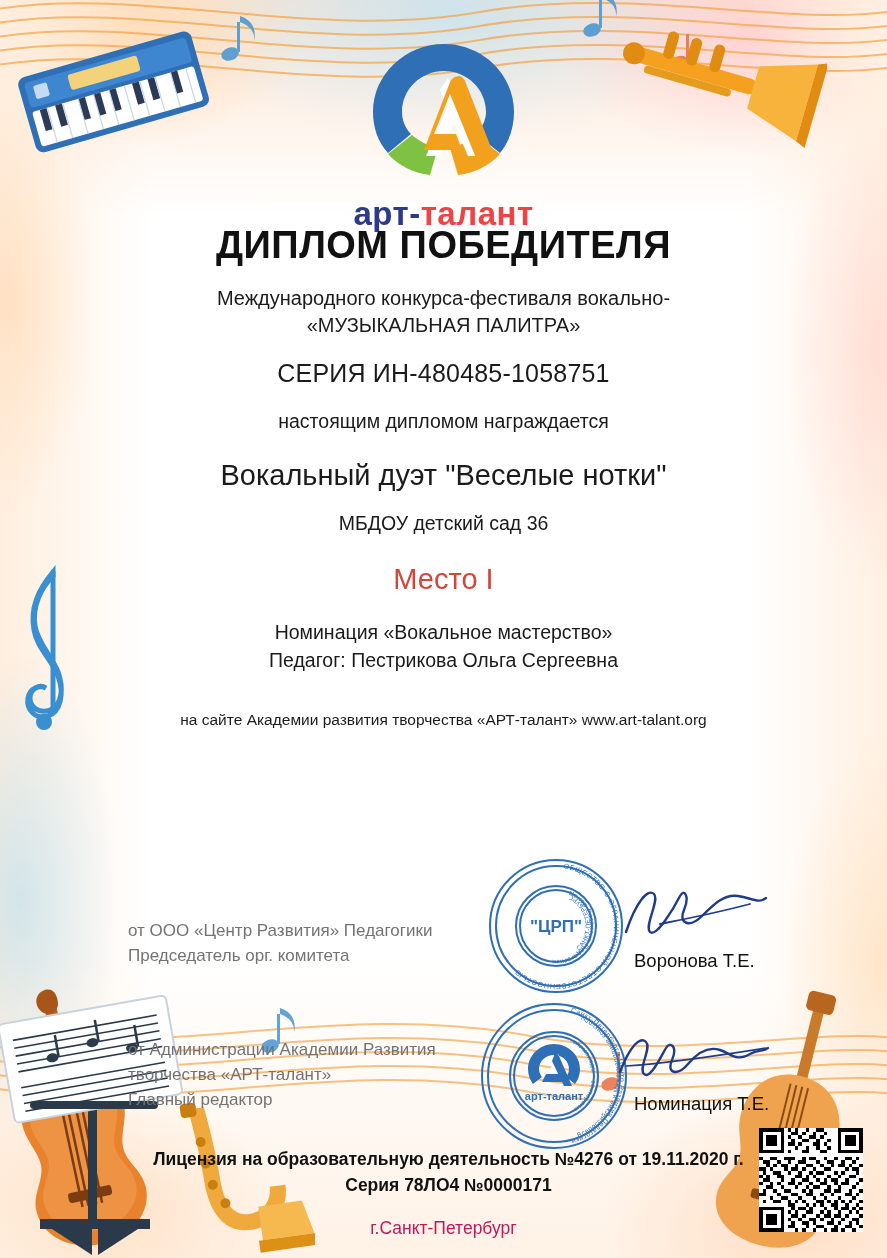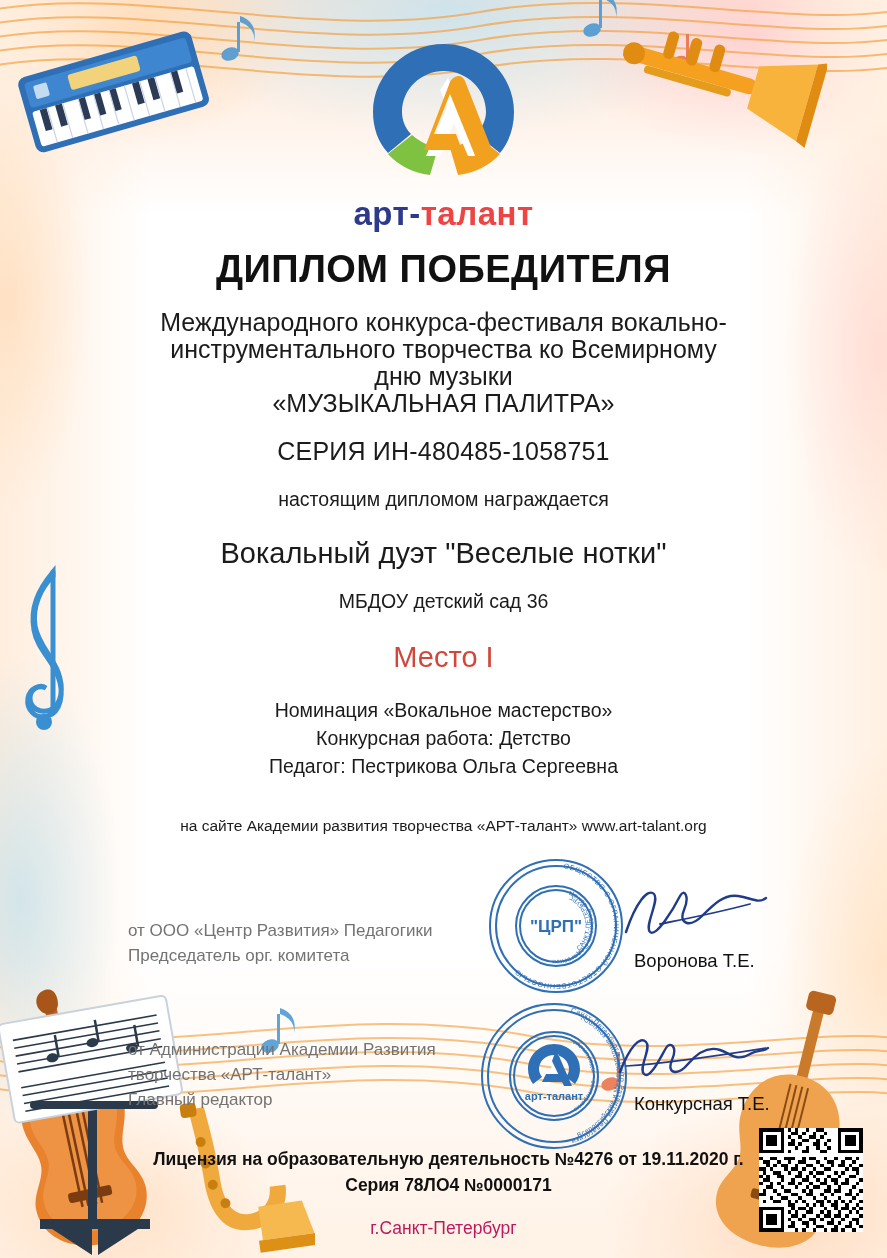--- a/index.html
+++ b/index.html
@@ -81,33 +81,33 @@
     font-size: 33px;
     font-weight: bold;
     letter-spacing: .5px;
     color: #2d3a8c;
   }
   .logo-text .accent { color: #ef4444; }
 
   
   .content {
     position: absolute;
-    top: 248px; left: 0; right: 0;
+    top: 224px; left: 0; right: 0;
     text-align: center;
     color: #1b1b1b;
   }
   .title {
     font-size: 38px;
     font-weight: bold;
     letter-spacing: .5px;
     margin: 0 0 18px 0;
     color: #111111;
   }
   .subtitle {
-    font-size: 25px;
+    font-size: 20px;
     line-height: 27px;
     margin: 0 auto;
     width: 600px;
     color: #1b1b1b;
   }
   .series {
     margin-top: 20px;
     font-size: 25px;
     letter-spacing: .2px;
   }
@@ -386,57 +386,55 @@
     <div class="logo-text">
       <span>арт</span><span>-</span><span class="accent">талант</span>
     </div>
   </div>
 
   <div class="content">
     <h1 class="title">ДИПЛОМ ПОБЕДИТЕЛЯ</h1>
 
     <div class="subtitle">
       <div>Международного конкурса-фестиваля вокально-</div>
-      <div>инструментального творчества ко Всемирному дню музыки</div>
       <div>«МУЗЫКАЛЬНАЯ ПАЛИТРА»</div>
     </div>
 
     <div class="series">СЕРИЯ ИН-480485-1058751</div>
 
     <div class="awarded">настоящим дипломом награждается</div>
 
     <div class="winner">Вокальный дуэт "Веселые нотки"</div>
 
     <div class="org">МБДОУ детский сад 36</div>
 
     <div class="place">Место I</div>
 
     <div class="details">
       <div>Номинация «Вокальное мастерство»</div>
-      <div>Конкурсная работа: Детство</div>
       <div>Педагог: Пестрикова Ольга Сергеевна</div>
     </div>
 
     <div class="notes">
       <div>на сайте Академии развития творчества «АРТ-талант» www.art-talant.org</div>
     </div>
   </div>
 
   <div class="sign-block sign-1">
     <div>от ООО «Центр Развития» Педагогики</div>
     <div>Председатель орг. комитета</div>
   </div>
   <div class="sign-name name-1">Воронова Т.Е.</div>
 
   <div class="sign-block sign-2">
     <div>от Администрации Академии Развития</div>
     <div>творчества «АРТ-талант»</div>
     <div>Главный редактор</div>
   </div>
-  <div class="sign-name name-2">Конкурсная Т.Е.</div>
+  <div class="sign-name name-2">Номинация Т.Е.</div>
 
   <svg class="stamp stamp-1" width="140" height="140" viewBox="0 0 140 140">
     <g fill="none" stroke="#2f6fb5" stroke-width="2">
       <circle cx="70" cy="70" r="66"></circle>
       <circle cx="70" cy="70" r="60"></circle>
       <circle cx="70" cy="70" r="40"></circle>
       <circle cx="70" cy="70" r="36"></circle>
     </g>
     <defs>
       <path id="s1outer" d="M70,12 a58,58 0 1,1 -0.1,0"></path>

